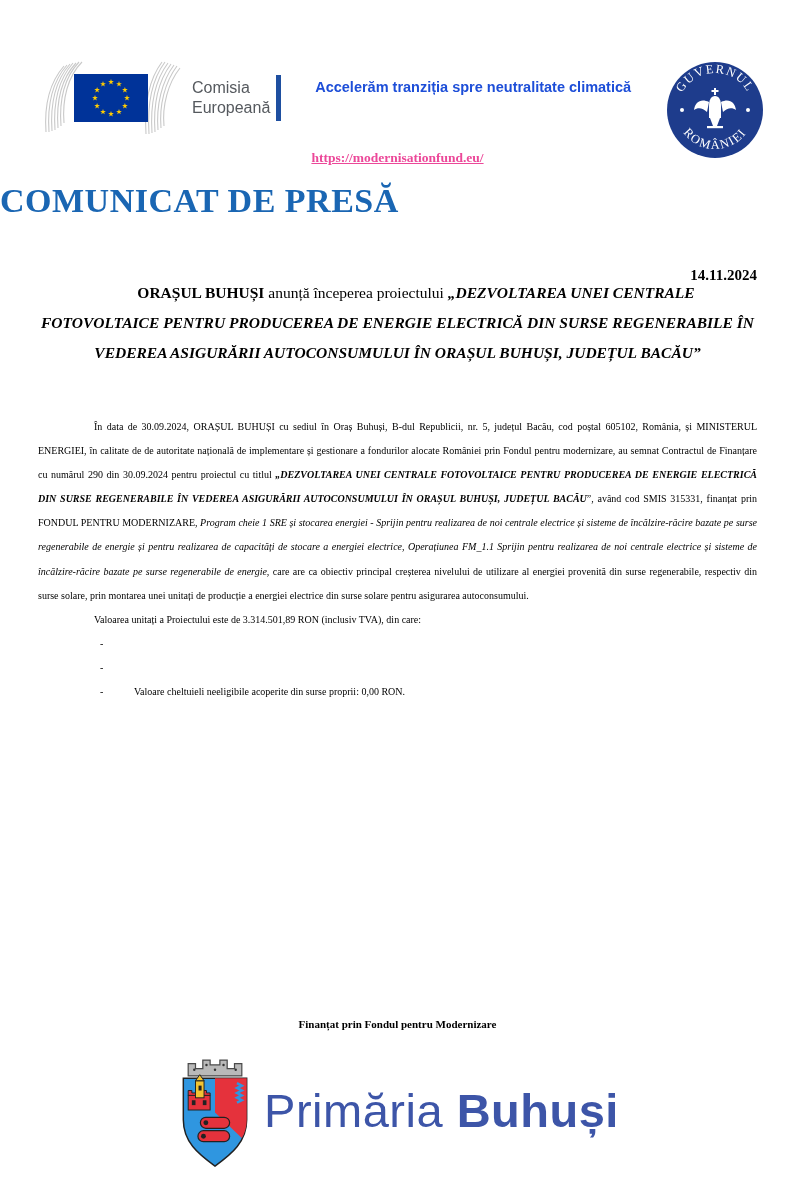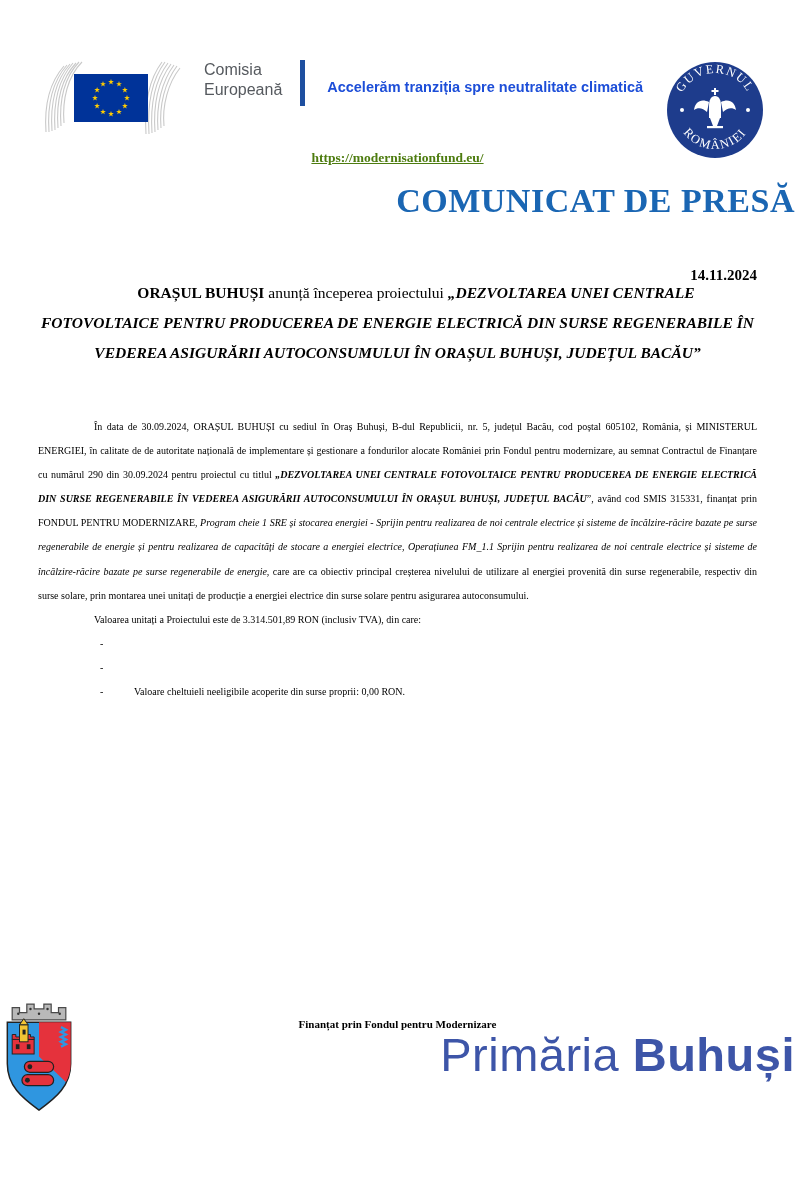--- a/index.html
+++ b/index.html
@@ -10,44 +10,44 @@
     background:#ffffff;
     font-family:"Liberation Serif","DejaVu Serif",serif;
     color:#000;
     overflow:hidden;
   }
   
   .header{
     position:absolute;top:60px;left:38px;right:30px;
     display:flex;justify-content:space-between;align-items:flex-start;
   }
-  .eu-logo{display:flex;gap:12px;}
+  .eu-logo{display:flex;align-items:center;gap:0;}
   .eu-text{
     font-family:"Liberation Sans","DejaVu Sans",sans-serif;
     color:#55595e;font-size:16px;line-height:1.25;padding-left:4px;
   }
   .eu-bar{width:5px;height:46px;background:#1e4fa0;margin-left:6px;}
   .fund-block{
     text-align:center;
     font-family:"Liberation Sans","DejaVu Sans",sans-serif;
     padding-top:14px;
   }
   .fund-title{font-size:21px;font-weight:bold;color:#1f76c2;letter-spacing:.5px;}
   .fund-subtitle{font-size:14.5px;font-weight:bold;color:#1d4ed8;margin-top:5px;}
   .gov-seal{width:100px;height:100px;}
   
   .fund-link-row{position:absolute;top:148px;left:0;right:0;text-align:center;}
   .fund-link{
-    color:#4d7c0f;font-weight:bold;font-size:13.5px;
+    color:#ec4899;font-weight:bold;font-size:13.5px;
     text-decoration:underline;cursor:pointer;
   }
   
   .doc-title{
     position:absolute;top:182px;left:0;right:0;
-    text-align:right;font-size:34px;font-weight:bold;color:#1a66b3;
+    text-align:left;font-size:34px;font-weight:bold;color:#1a66b3;
     letter-spacing:.5px;
   }
   .doc-date{
     position:absolute;top:245px;right:38px;
     font-size:15px;font-weight:bold;margin-top:22px;
   }
   
   .announcement{
     position:absolute;top:278px;left:40px;right:40px;
     text-align:center;font-size:15.5px;line-height:1.93;
@@ -65,22 +65,22 @@
   .bullets{margin:0;}
   .bullet-row{display:flex;padding-left:50px;}
   .bullet-marker{width:34px;flex:0 0 34px;text-align:left;padding-left:12px;}
   .bullet-text{flex:1;text-align:justify;}
   
   .funding-note{
     position:absolute;top:1018px;left:0;right:0;
     text-align:center;font-size:11px;font-weight:bold;
   }
   .brand{
-    position:absolute;top:992px;left:0;right:0;
-    display:flex;justify-content:space-between;align-items:center;gap:10px;
+    position:absolute;top:1048px;left:0;right:0;
+    display:flex;justify-content:center;align-items:center;gap:10px;
   }
   .brand-text{
     font-family:"Liberation Sans","DejaVu Sans",sans-serif;
     font-size:47px;color:#3d55a8;letter-spacing:.5px;white-space:nowrap;
   }
   .brand-text .bold{font-weight:bold;}
   .coa{width:78px;height:124px;}
 </style>
 </head>
 <body>

